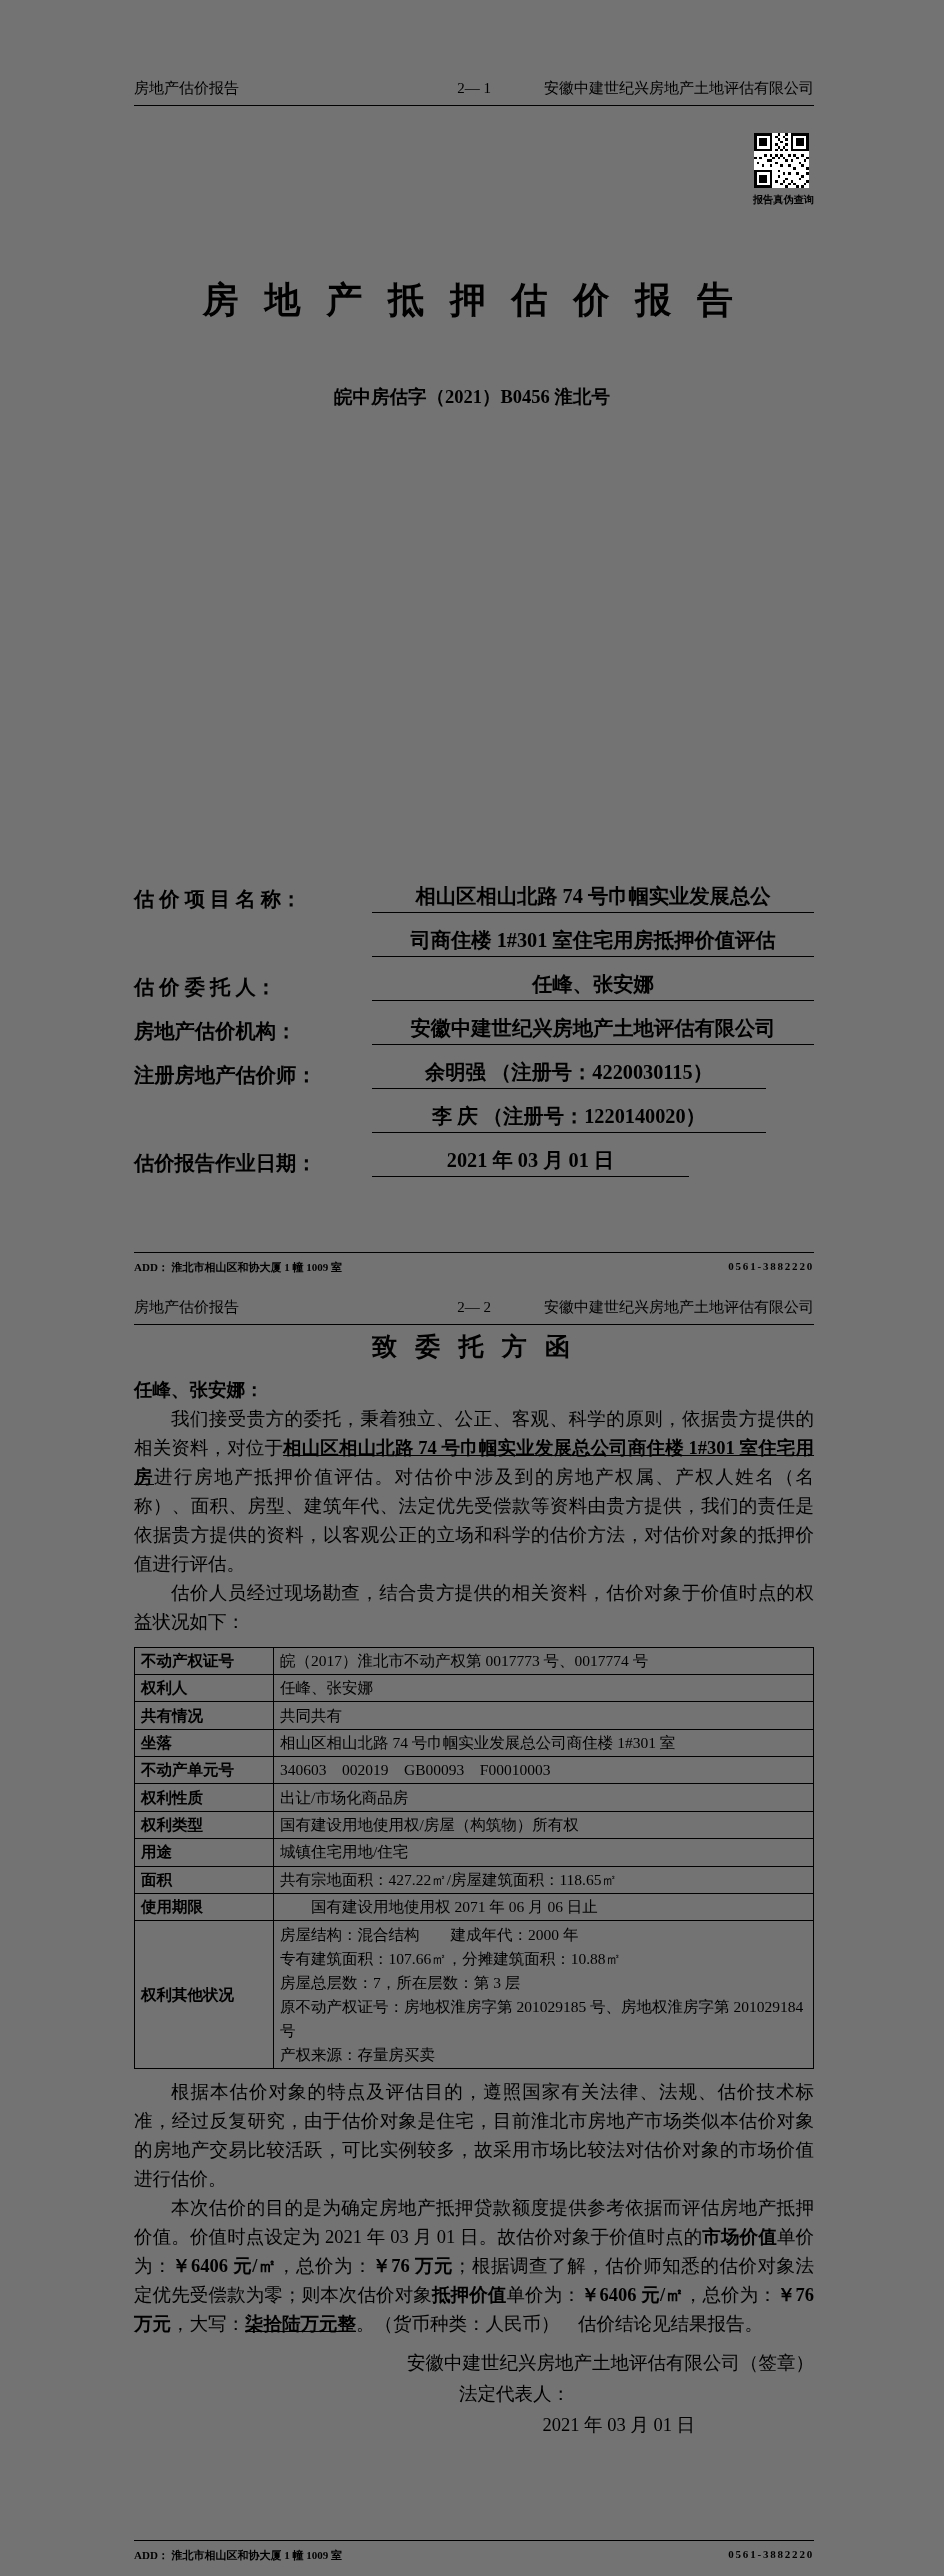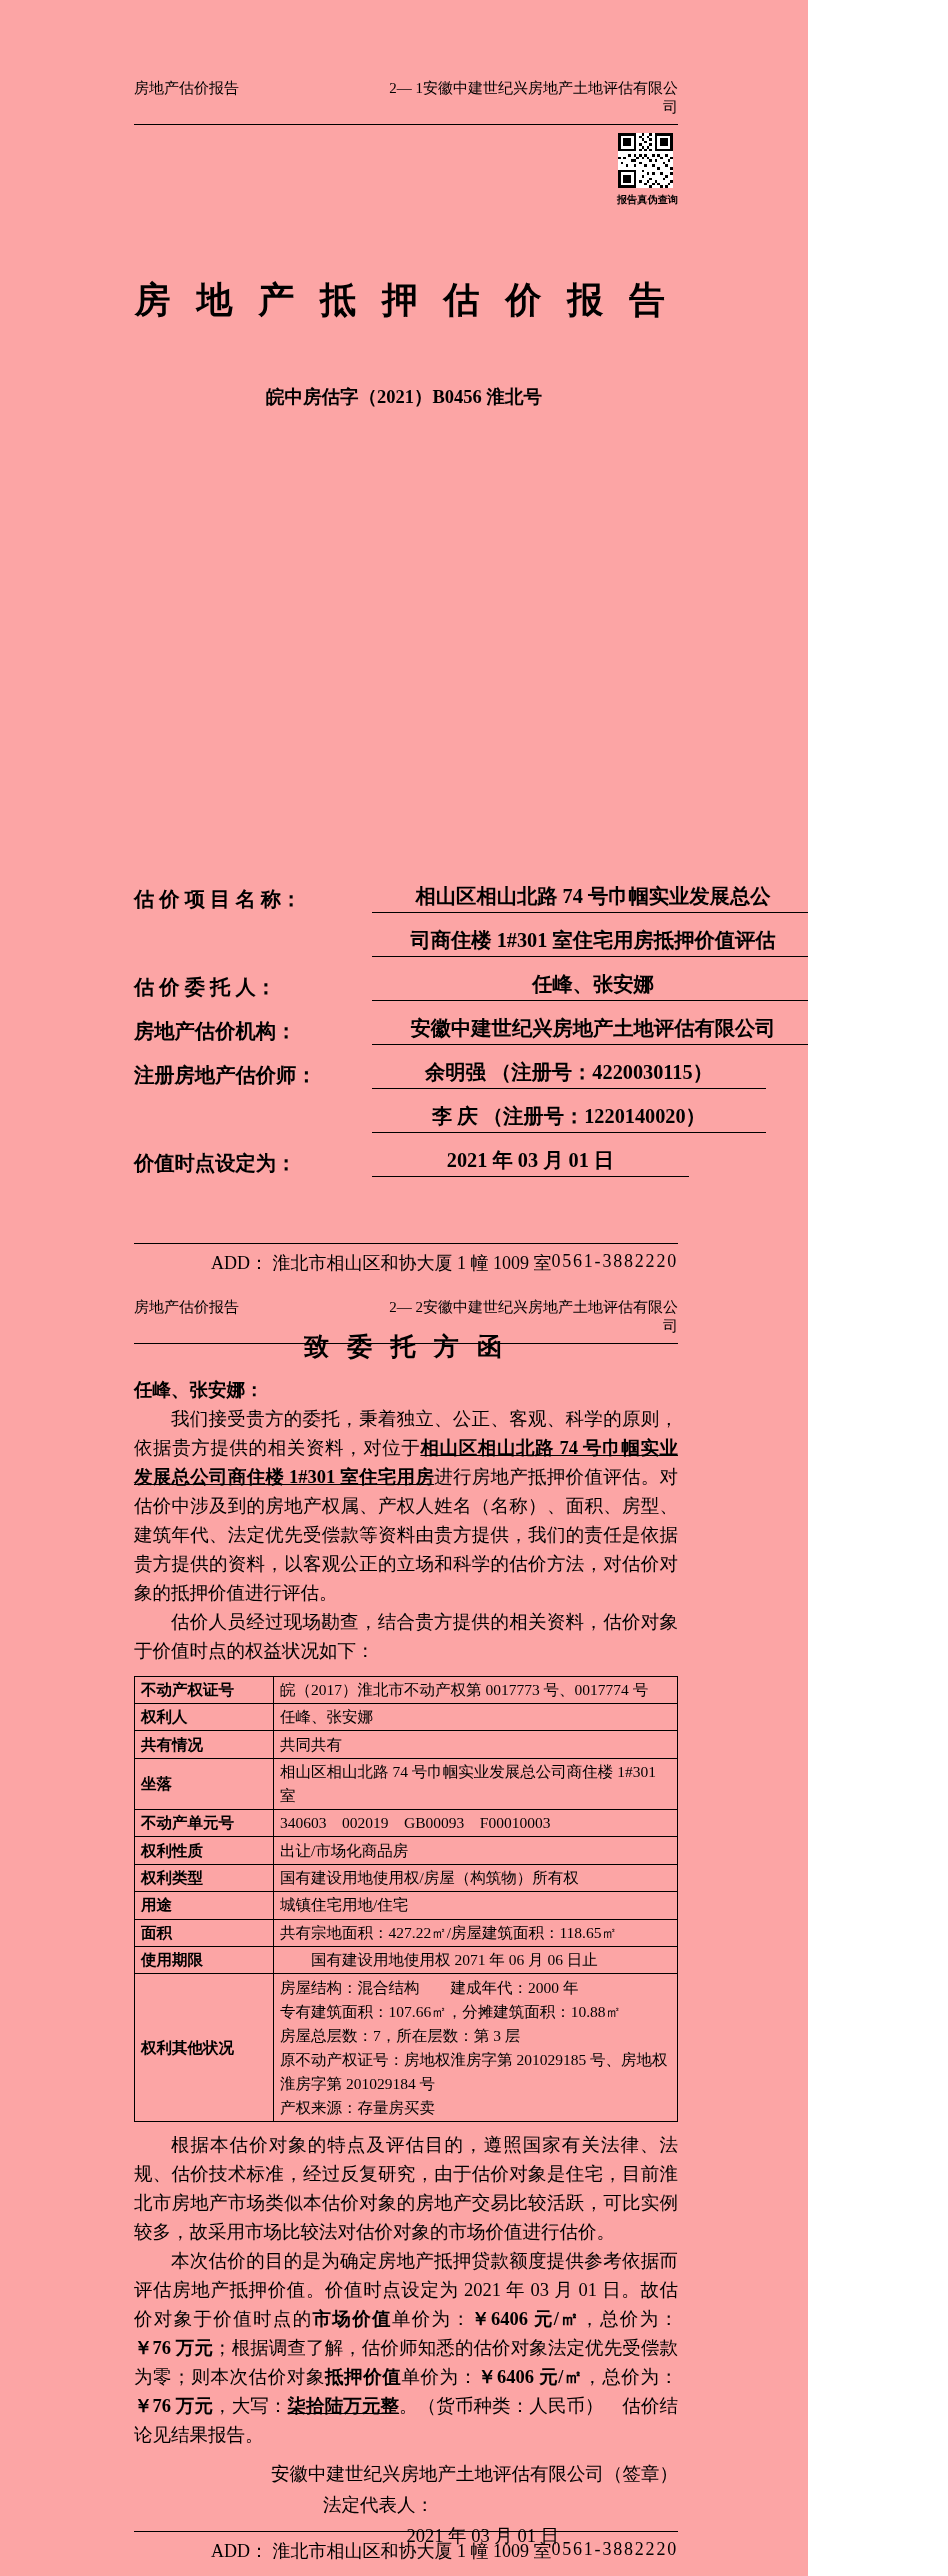--- a/index.html
+++ b/index.html
@@ -3,39 +3,39 @@
 <meta charset="utf-8">
 <style>
   * { box-sizing: border-box; }
   html, body { margin: 0; padding: 0; }
   body {
     width: 948px;
     background: #ffffff;
     color: #000000;
     font-family: "Liberation Serif", "DejaVu Serif", serif;
   }
-  .page { position: relative; width: 808px; height: 1288px; overflow: hidden; background: #fca5a5; }
+  .page { position: relative; width: 944px; height: 1288px; overflow: hidden; background: #737373; }
 
   
   .hdr {
     position: absolute; left: 134px; right: 130px;
     display: flex; align-items: baseline;
     border-bottom: 1.2px solid #000; padding-bottom: 7.2px;
     font-size: 15px;
   }
   .page1 .hdr { top: 79px; }
   .page2 .hdr { top: 9.6px; }
   .hdr-left  { flex: 1; text-align: left; }
   .hdr-mid   { flex: 0 0 auto; }
   .hdr-right { flex: 1; text-align: right; }
   .ftr {
     position: absolute; left: 134px; right: 130px; bottom: 13px;
     border-top: 1.2px solid #000; padding-top: 7.2px;
-    display: flex; justify-content: flex-end;
-    font-size: 18px; font-weight: normal;
+    display: flex; justify-content: space-between;
+    font-size: 11px; font-weight: bold;
   }
   .ftr-phone { letter-spacing: 1.8px; }
 
   
   .qr-wrap { position: absolute; right: 130px; top: 133px; width: 66px; text-align: right; }
   .qr { width: 55px; height: 55px; display: block; margin: 0 auto; }
   .qr-cap { font-size: 10.2px; font-weight: bold; margin-top: 4.8px; white-space: nowrap; }
   .title {
     position: absolute; top: 276px; left: 0; width: 100%;
     text-align: center; font-size: 36px; font-weight: bold;
@@ -114,21 +114,21 @@
     </div>
     <div class="frow">
       <span class="flabel">注册房地产估价师：</span>
       <span class="fval w2">余明强 （注册号：4220030115）</span>
     </div>
     <div class="frow">
       <span class="flabel"></span>
       <span class="fval w2">李 庆 （注册号：1220140020）</span>
     </div>
     <div class="frow">
-      <span class="flabel">价值时点设定为：</span>
+      <span class="flabel">估价报告作业日期：</span>
       <span class="fval w3">2021 年 03 月 01 日</span>
     </div>
   </div>
 
   <div class="ftr">
     <span class="ftr-addr">ADD： 淮北市相山区和协大厦 1 幢 1009 室</span>
     <span class="ftr-phone">0561-3882220</span>
   </div>
 </section>
 

